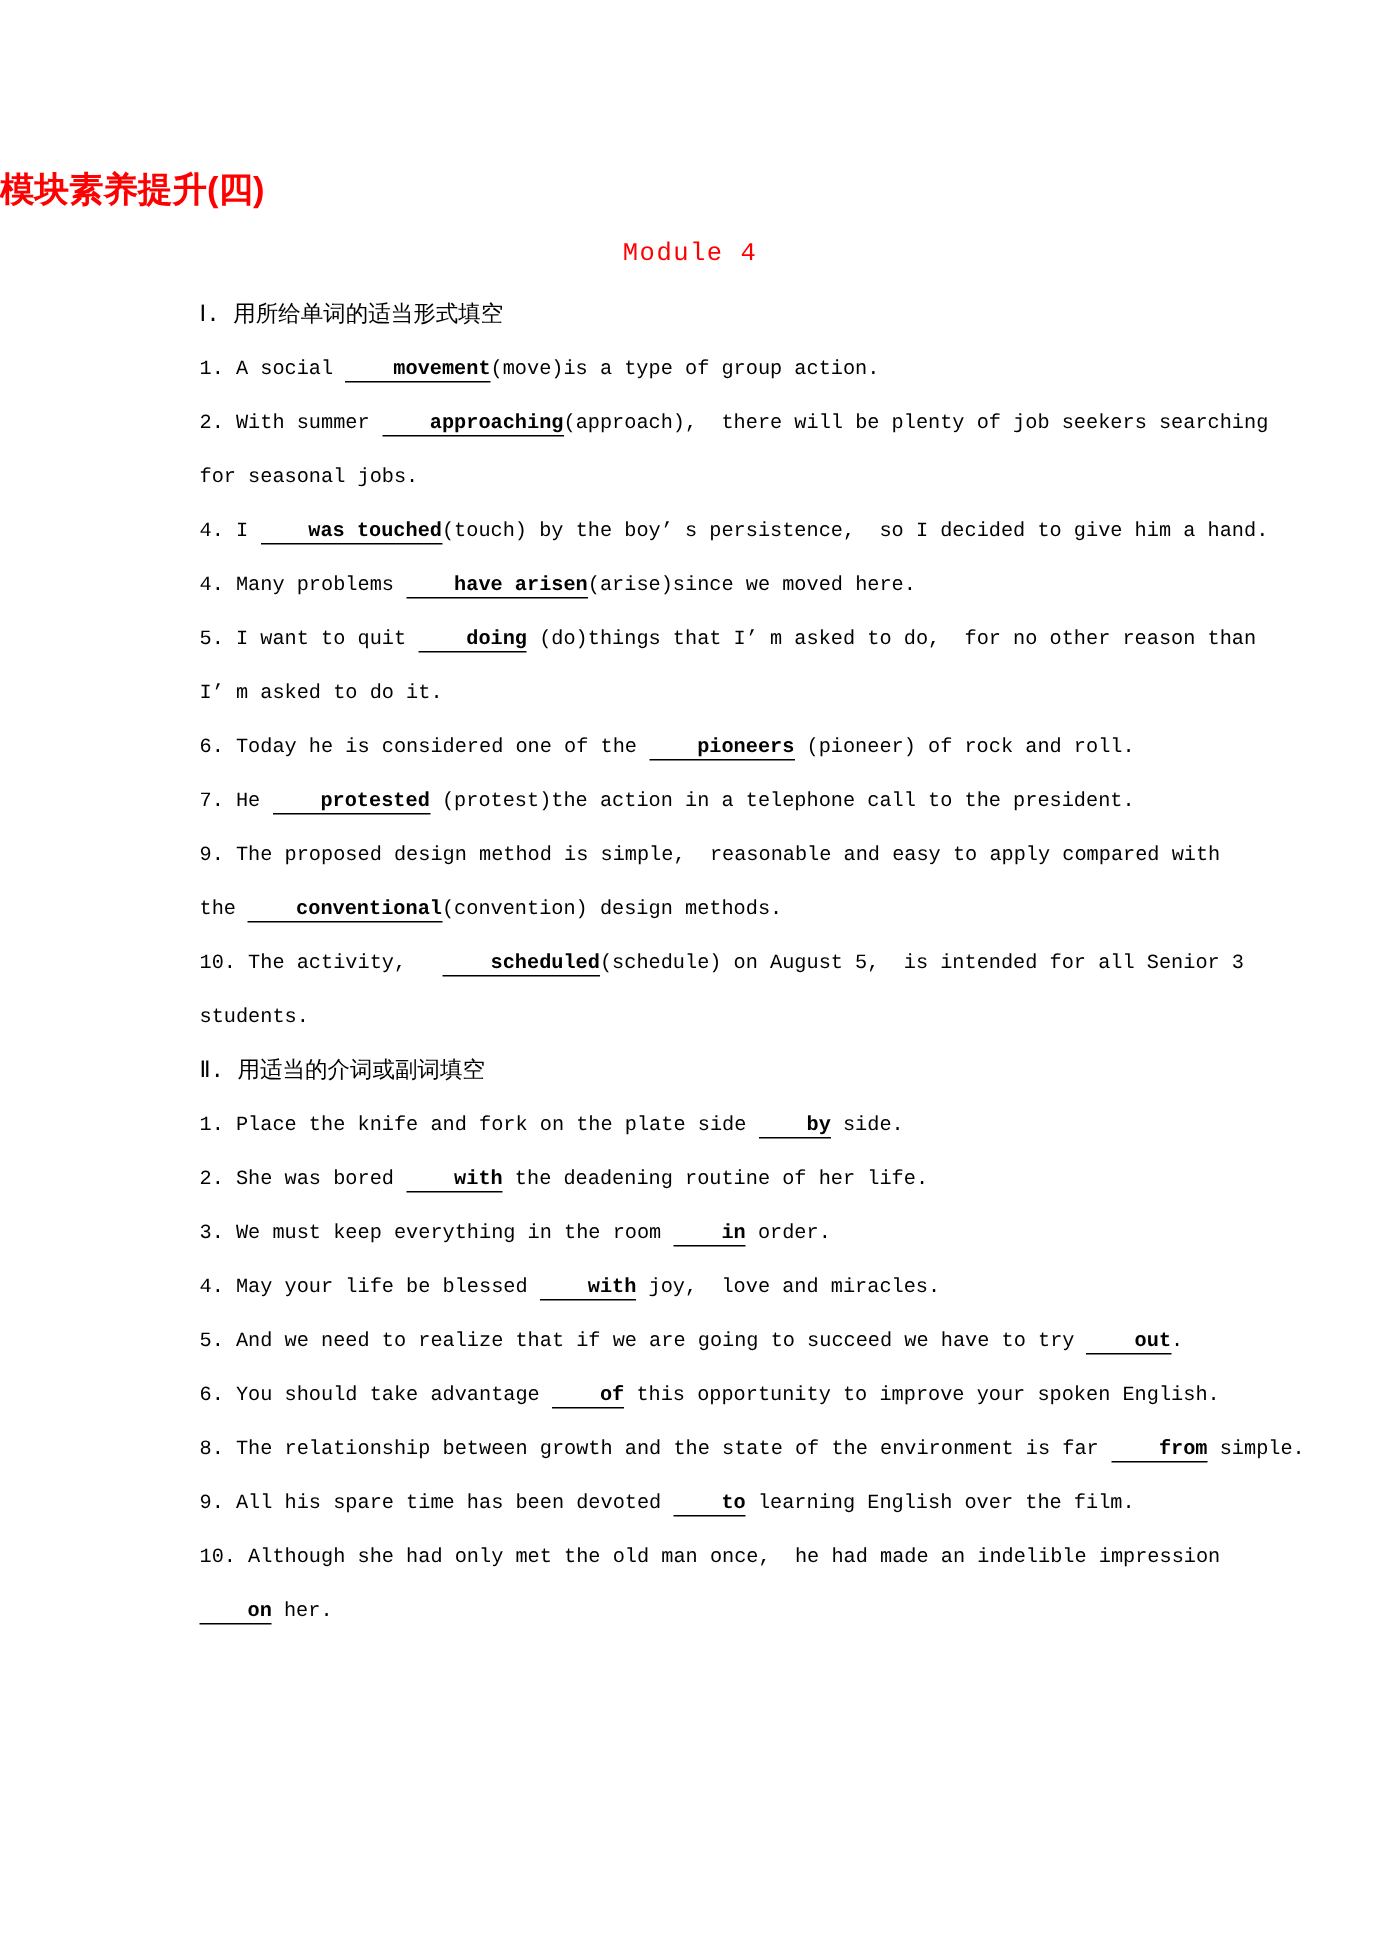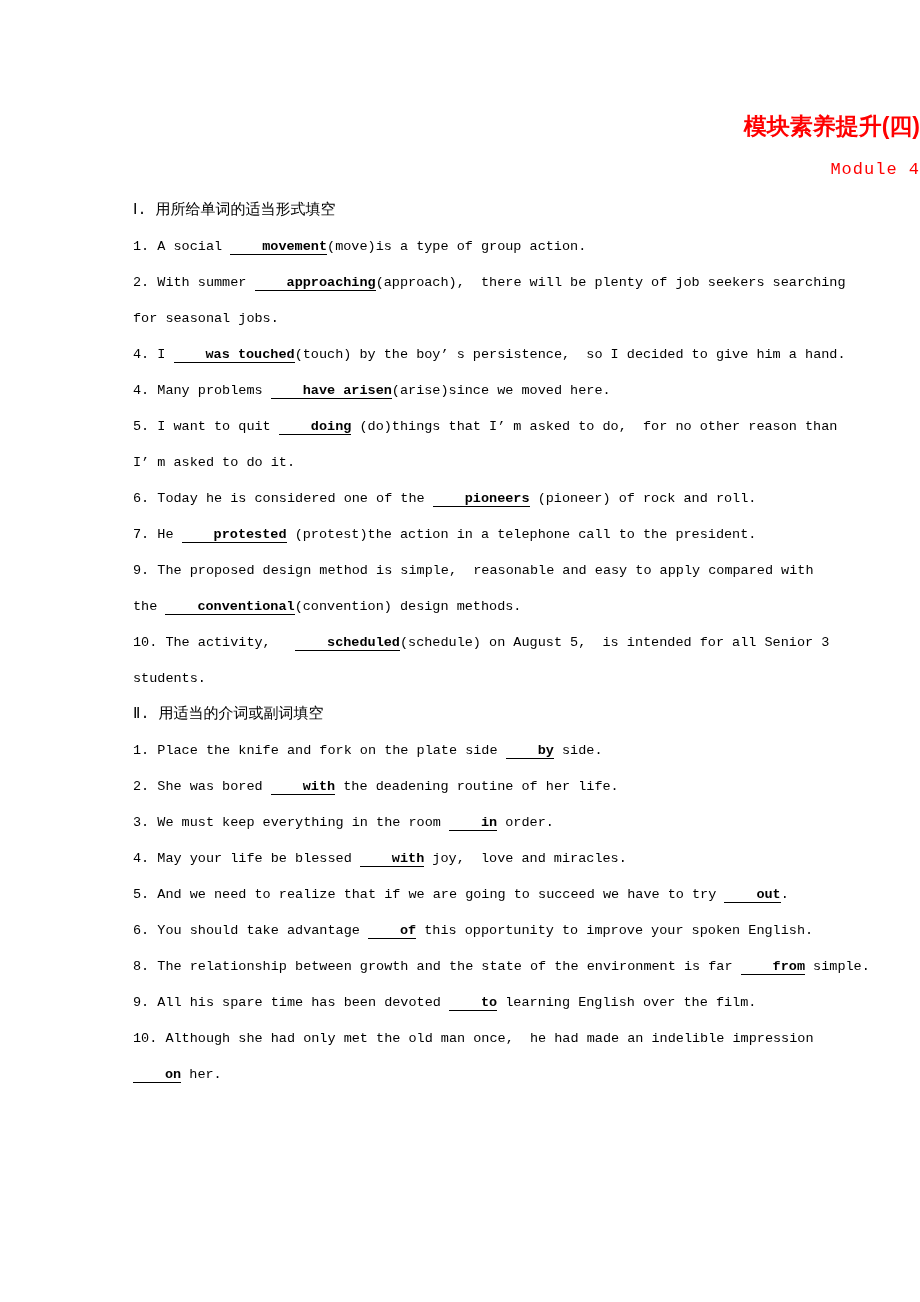--- a/index.html
+++ b/index.html
@@ -6,29 +6,29 @@
   body {
     width: 920px;
     height: 1302px;
     background: #ffffff;
     color: #000000;
     font-family: "Liberation Mono", "DejaVu Sans Mono", monospace;
     overflow: hidden;
   }
   .doc-title {
     margin: 112px 0 0 0;
-    text-align: right;
+    text-align: left;
     font-size: 23px;
     font-weight: bold;
     line-height: 28px;
     font-family: "Liberation Sans", sans-serif;
   }
   .doc-subtitle {
     margin-top: 19px;
-    text-align: right;
+    text-align: center;
     font-size: 17px;
     line-height: 22px;
     letter-spacing: 1px;
   }
   .content {
     margin: 12px 40px 0 133px;
     width: 742px;
     font-size: 13.5px;
     line-height: 36px;
   }

